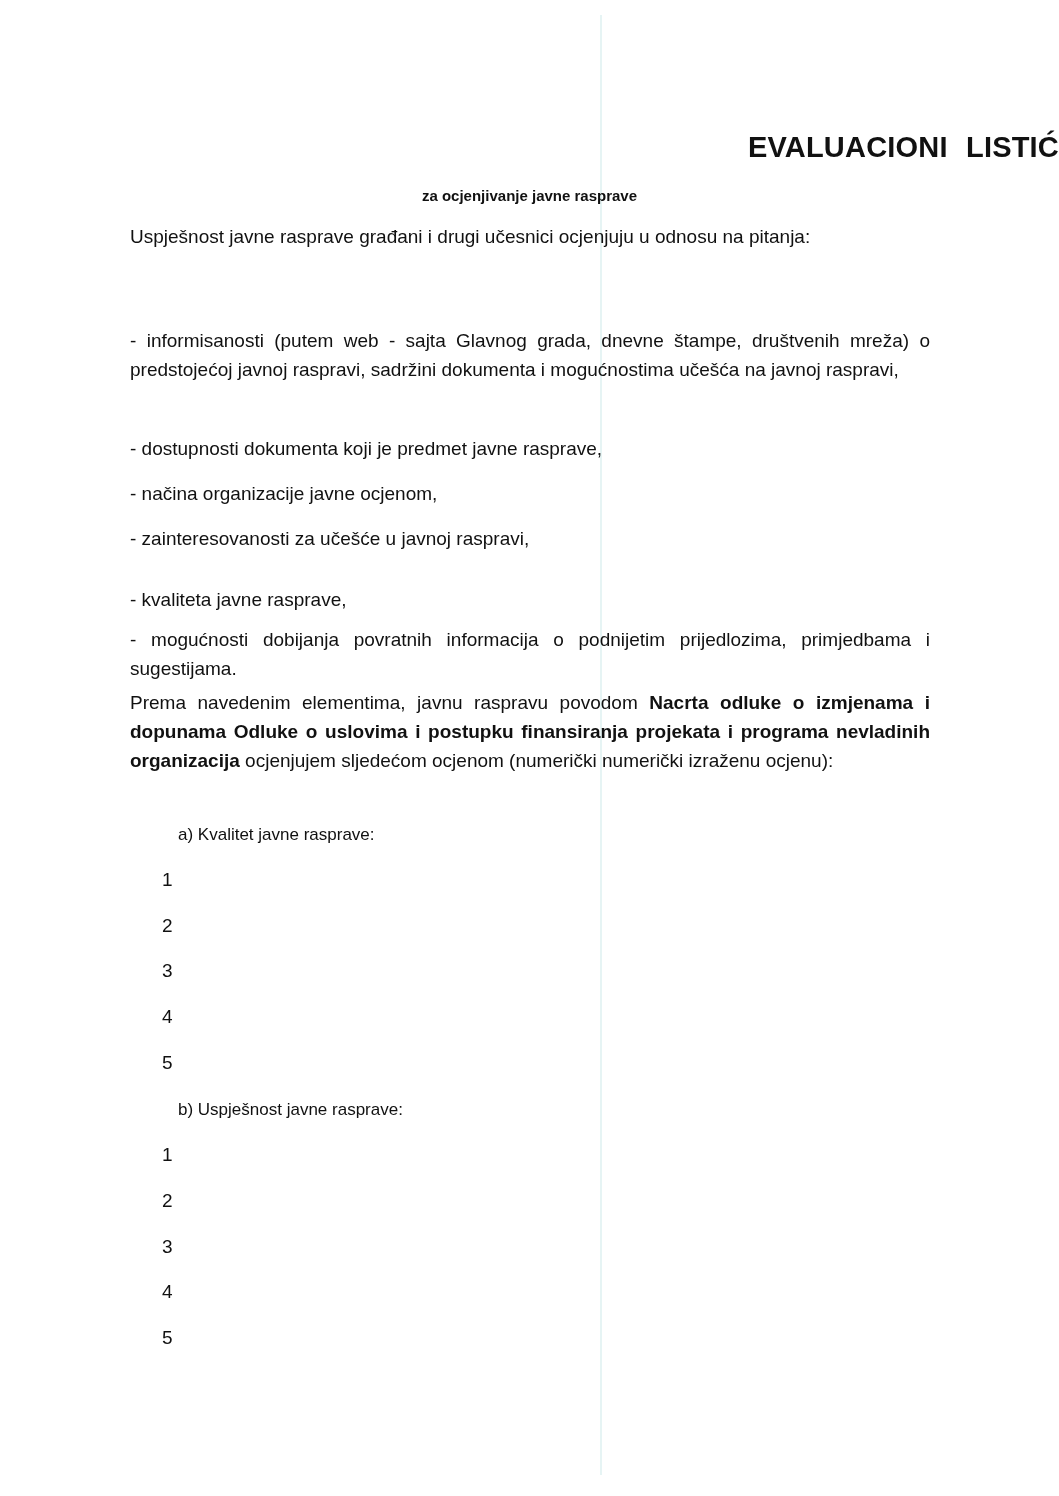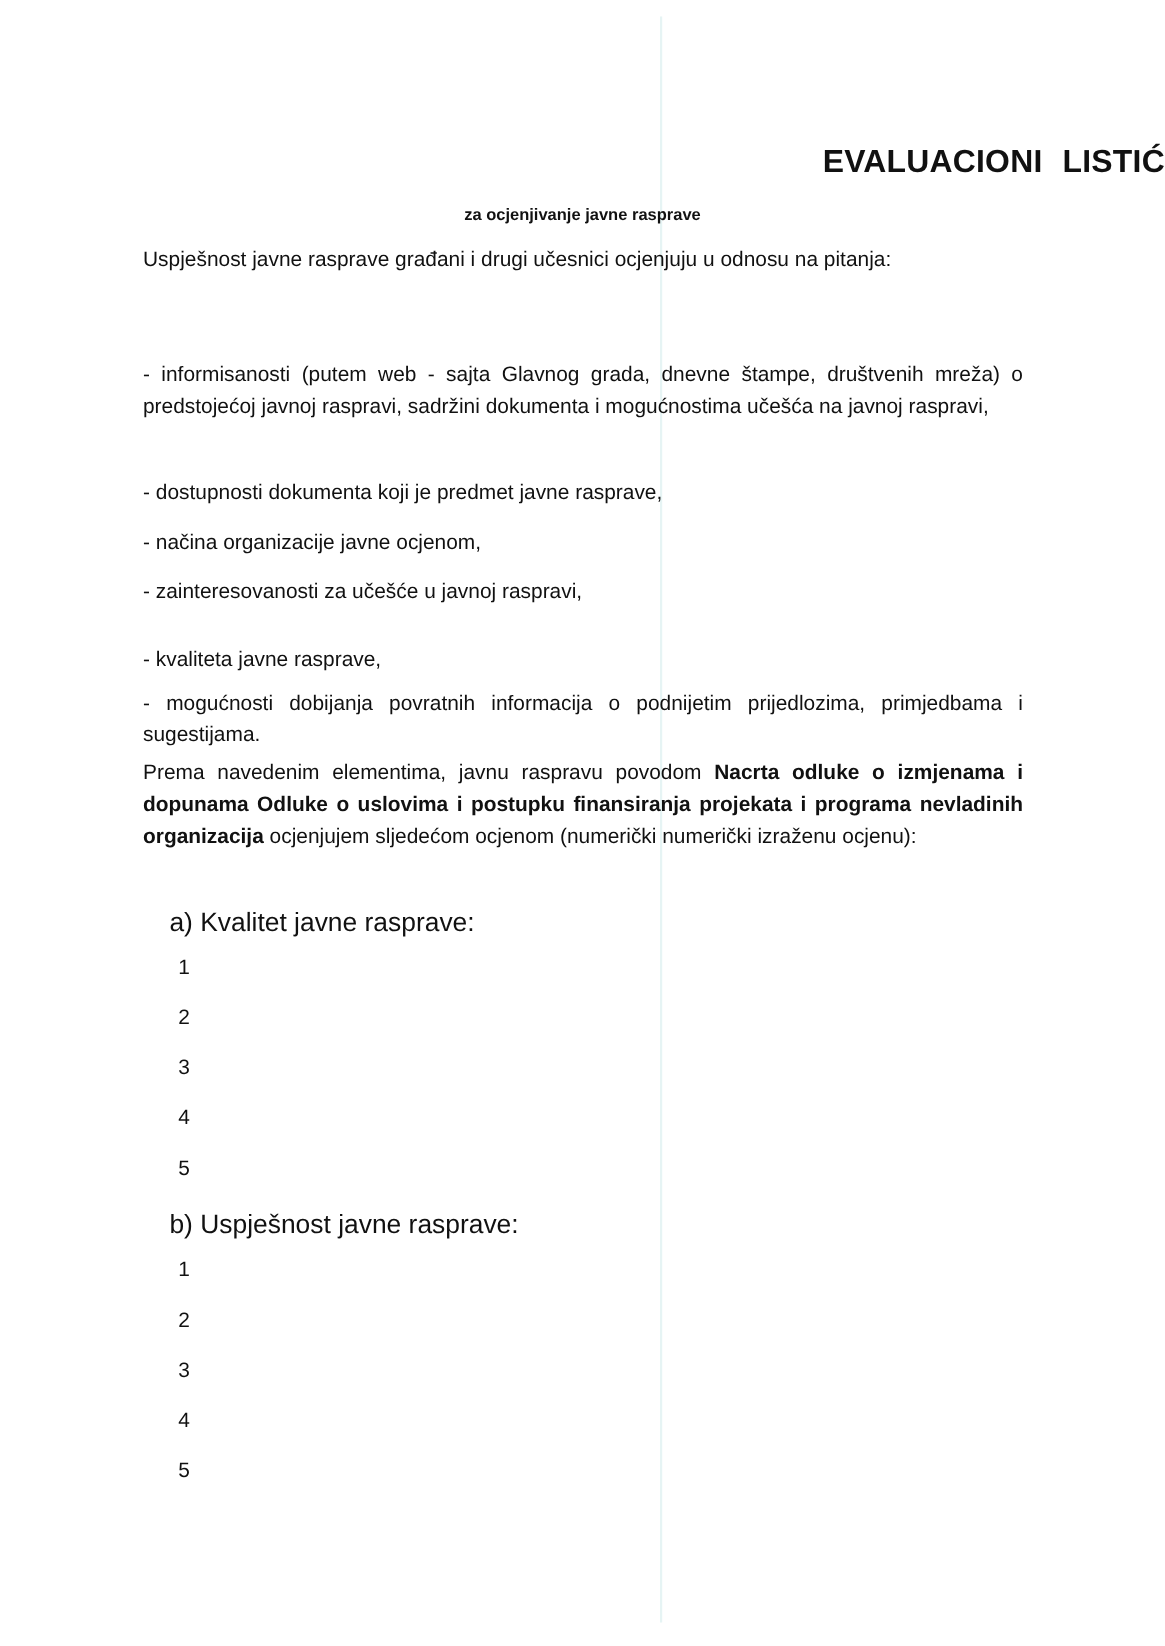--- a/index.html
+++ b/index.html
@@ -24,21 +24,21 @@
     }
     .just { text-align: justify; text-align-last: left; }
     .intro { top: 222px; }
     .b1 { top: 326px; }
     .b2 { top: 434px; }
     .b3 { top: 479px; }
     .b4 { top: 524px; }
     .b5 { top: 569px; margin-top: 16px; }
     .b6 { top: 596px; margin-top: 29px; }
     .conclusion { top: 688px; }
-    .q { position: absolute; left: 154px; font-size: 24px; }
+    .q { position: absolute; left: 178px; font-size: 17px; }
     .qa-label { top: 825px; }
     .qb-label { top: 1100px; }
     .opt { position: absolute; left: 162px; font-size: 19px; }
     b { font-weight: bold; }
   </style>
 </head>
 <body>
 
 <div class="scan-line"></div>
 

